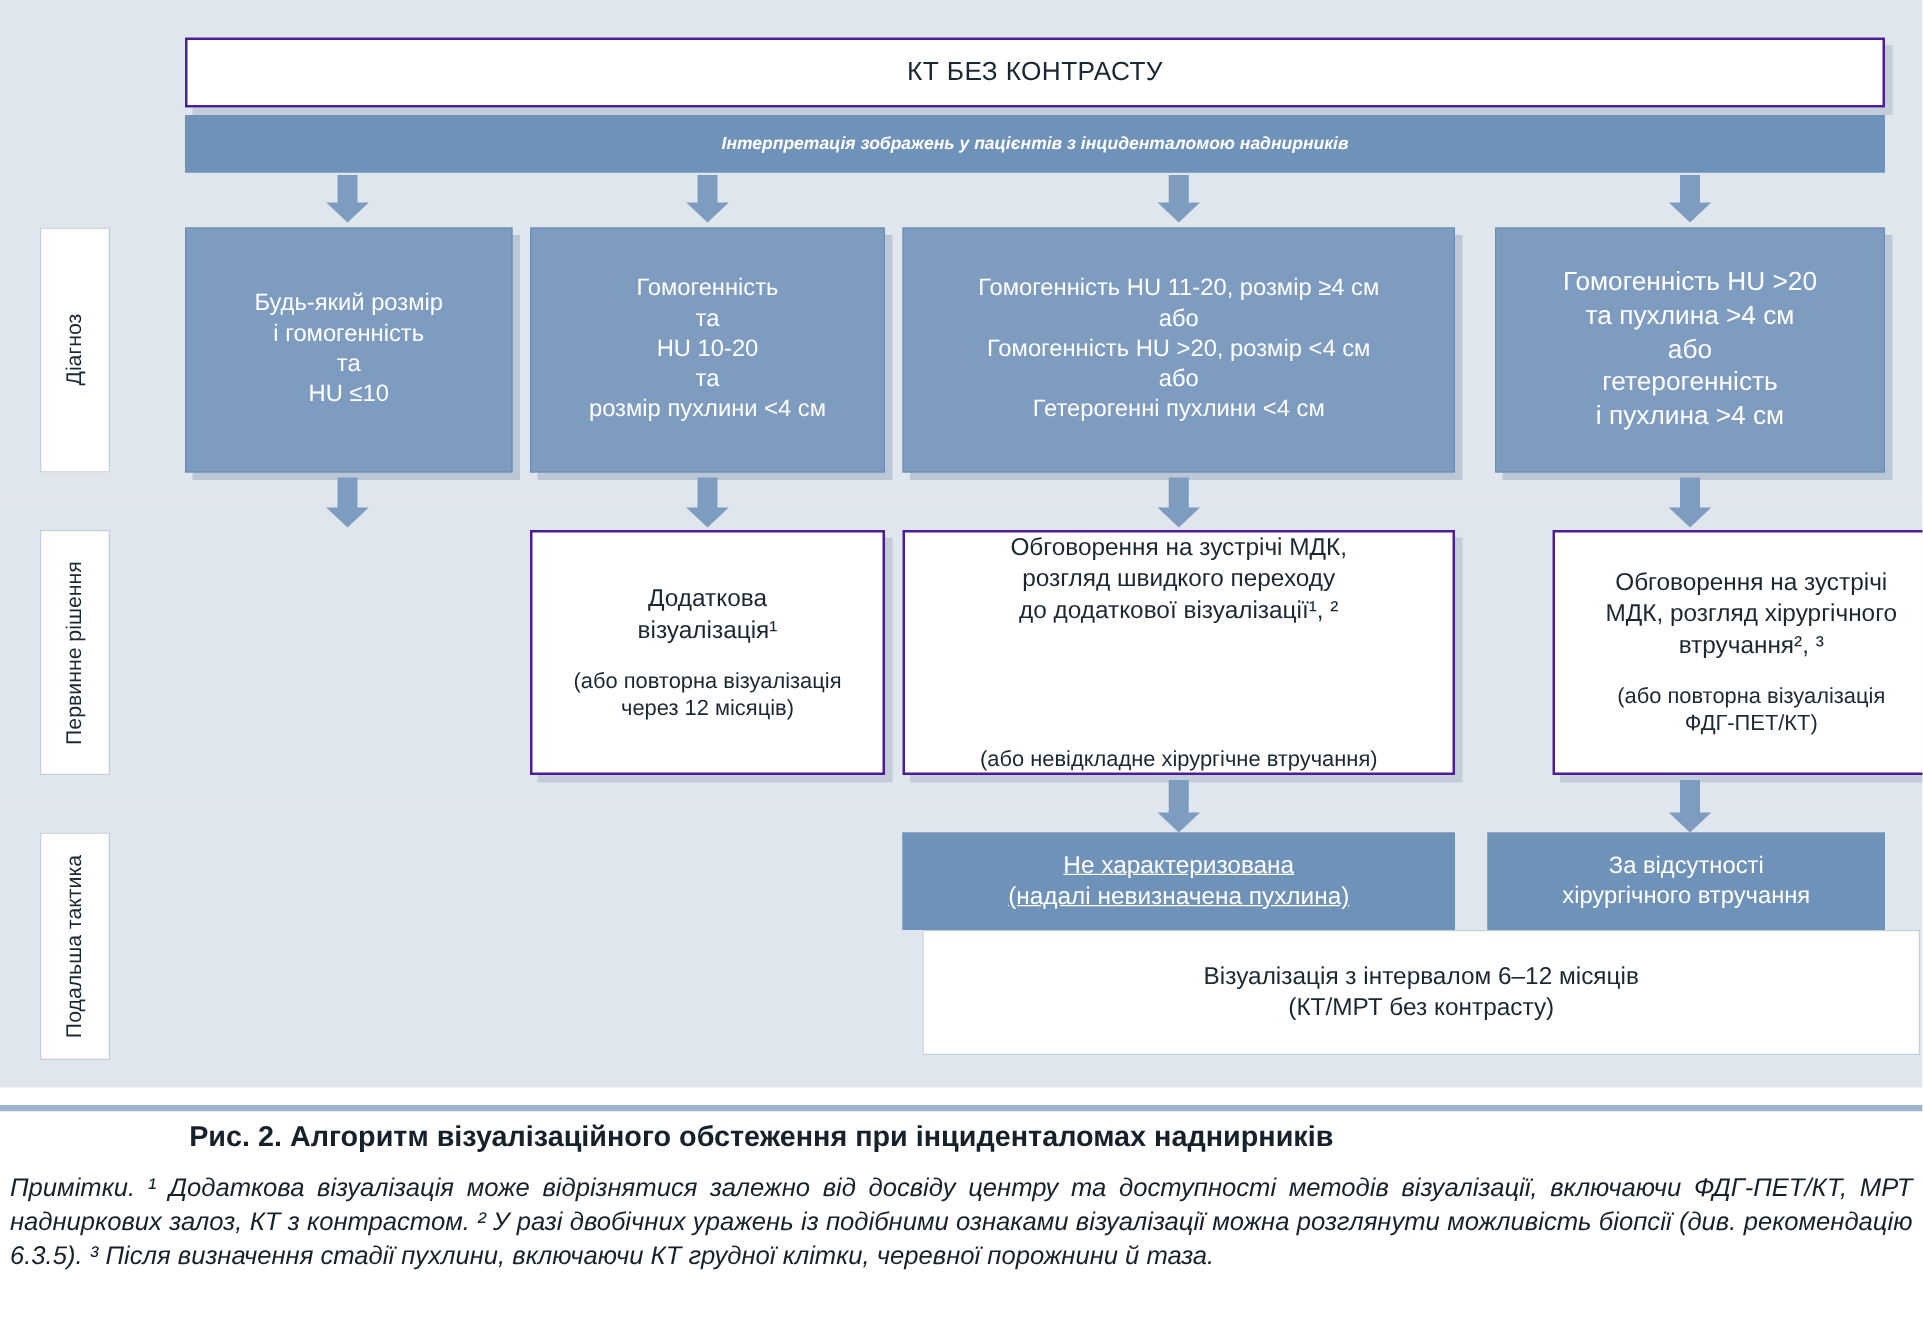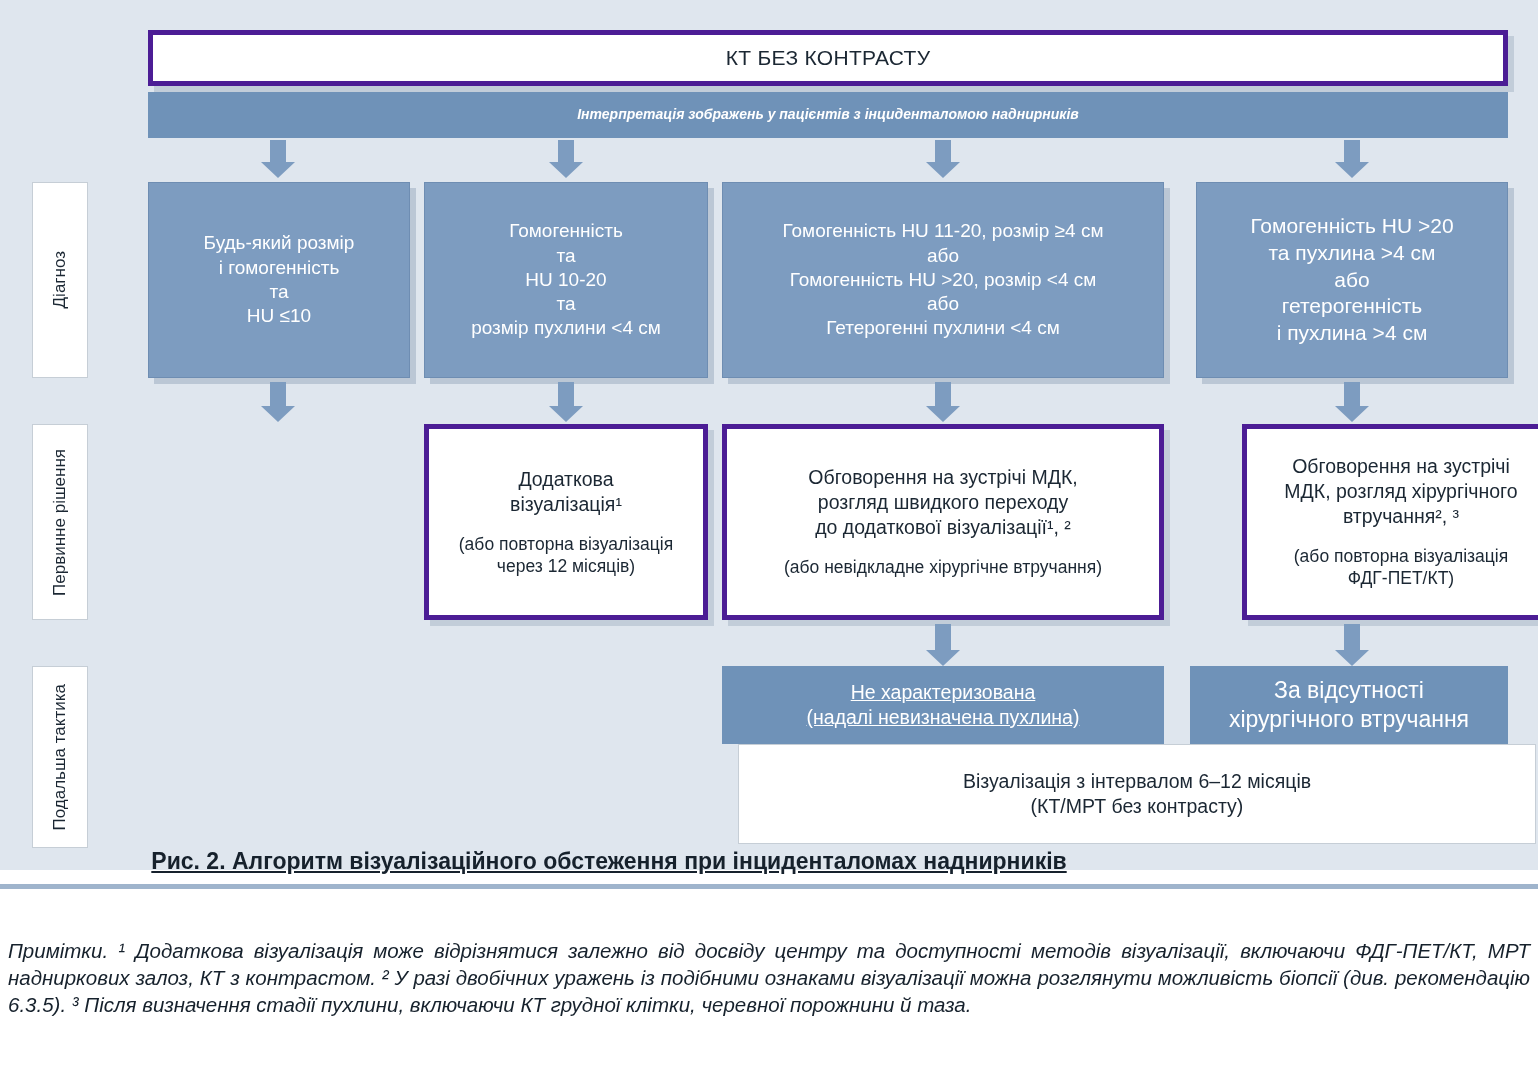--- a/index.html
+++ b/index.html
@@ -40,21 +40,21 @@
     border: 1px solid #6e8db2;
     box-shadow: 6px 6px 0 rgba(120,140,165,0.35);
   }
   .darkblue {
     background: #6f92b8;
     color: #ffffff;
     border: 1px solid #6f92b8;
   }
   .white {
     background: #ffffff;
-    border: 5px solid #4c1d95;
+    border: 2px solid #4c1d95;
     color: #1b2733;
     box-shadow: 6px 6px 0 rgba(120,140,165,0.28);
   }
   .plain-white {
     background: #ffffff;
     border: 1px solid #c6ced6;
     color: #1b2733;
   }
 
   .bg-band {
@@ -96,28 +96,28 @@
 
   
   #dx1 { left: 148px; top: 182px; width: 262px; height: 196px; font-size: 19px; }
   #dx2 { left: 424px; top: 182px; width: 284px; height: 196px; font-size: 19px; }
   #dx3 { left: 722px; top: 182px; width: 442px; height: 196px; font-size: 19px; }
   #dx4 { left: 1196px; top: 182px; width: 312px; height: 196px; font-size: 21px; }
 
   
   #pd1 { left: 142px; top: 424px; width: 262px; height: 196px; font-size: 19.5px; }
   #pd2 { left: 424px; top: 424px; width: 284px; height: 196px; font-size: 19.5px; }
-  #pd3 { left: 722px; top: 424px; width: 442px; height: 196px; font-size: 19.5px; }
+  #pd3 { left: 722px; top: 424px; width: 442px; height: 196px; font-size: 19.5px; justify-content: space-between; }
   #pd4 { left: 1242px; top: 424px; width: 318px; height: 196px; font-size: 19.5px; }
 
   .sub { font-size: 17.5px; margin-top: 16px; }
 
   
   #fm1 { left: 722px; top: 666px; width: 442px; height: 78px; font-size: 19.5px; text-decoration: underline; }
-  #fm2 { left: 1190px; top: 666px; width: 318px; height: 78px; font-size: 23px; }
+  #fm2 { left: 1190px; top: 666px; width: 318px; height: 78px; font-size: 19px; }
   #fm-bottom { left: 710px; top: 744px; width: 798px; height: 100px; font-size: 19.5px; margin-left: 28px; }
 
   
   .arrow { position: absolute; }
   .arrow .stem {
     position: absolute;
     background: #7d9cc0;
     left: 50%;
     transform: translateX(-50%);
     top: 0;
@@ -133,26 +133,25 @@
   }
 
   
   .caption-rule {
     position: absolute;
     left: 0; top: 884px; width: 1538px; height: 5px;
     background: #9fb4cc;
   }
   #fig-caption {
     position: absolute;
-    left: 0; top: 848px; width: 1218px;
+    left: 0; top: 896px; width: 1218px;
     text-align: center;
     font-size: 23px;
     font-weight: bold;
     color: #16212c;
-    text-decoration: underline;
   }
   #notes {
     position: absolute;
     left: 8px; top: 938px; width: 1522px;
     font-size: 20.5px;
     font-style: italic;
     line-height: 1.31;
     color: #16212c;
     text-align: justify;
   }

